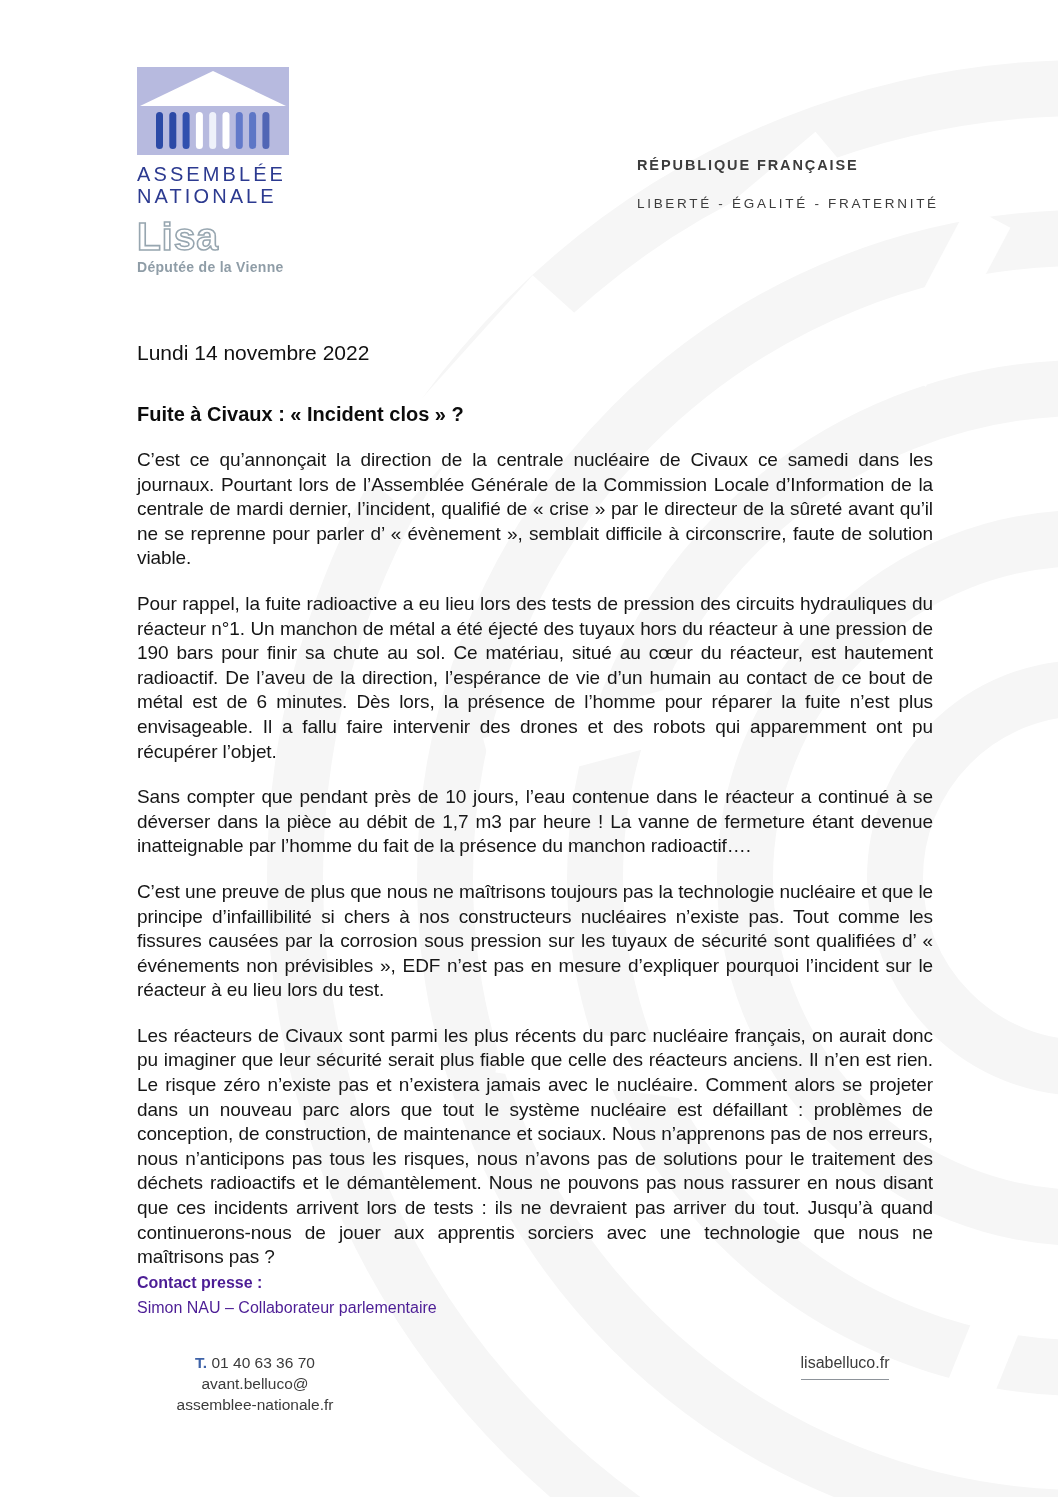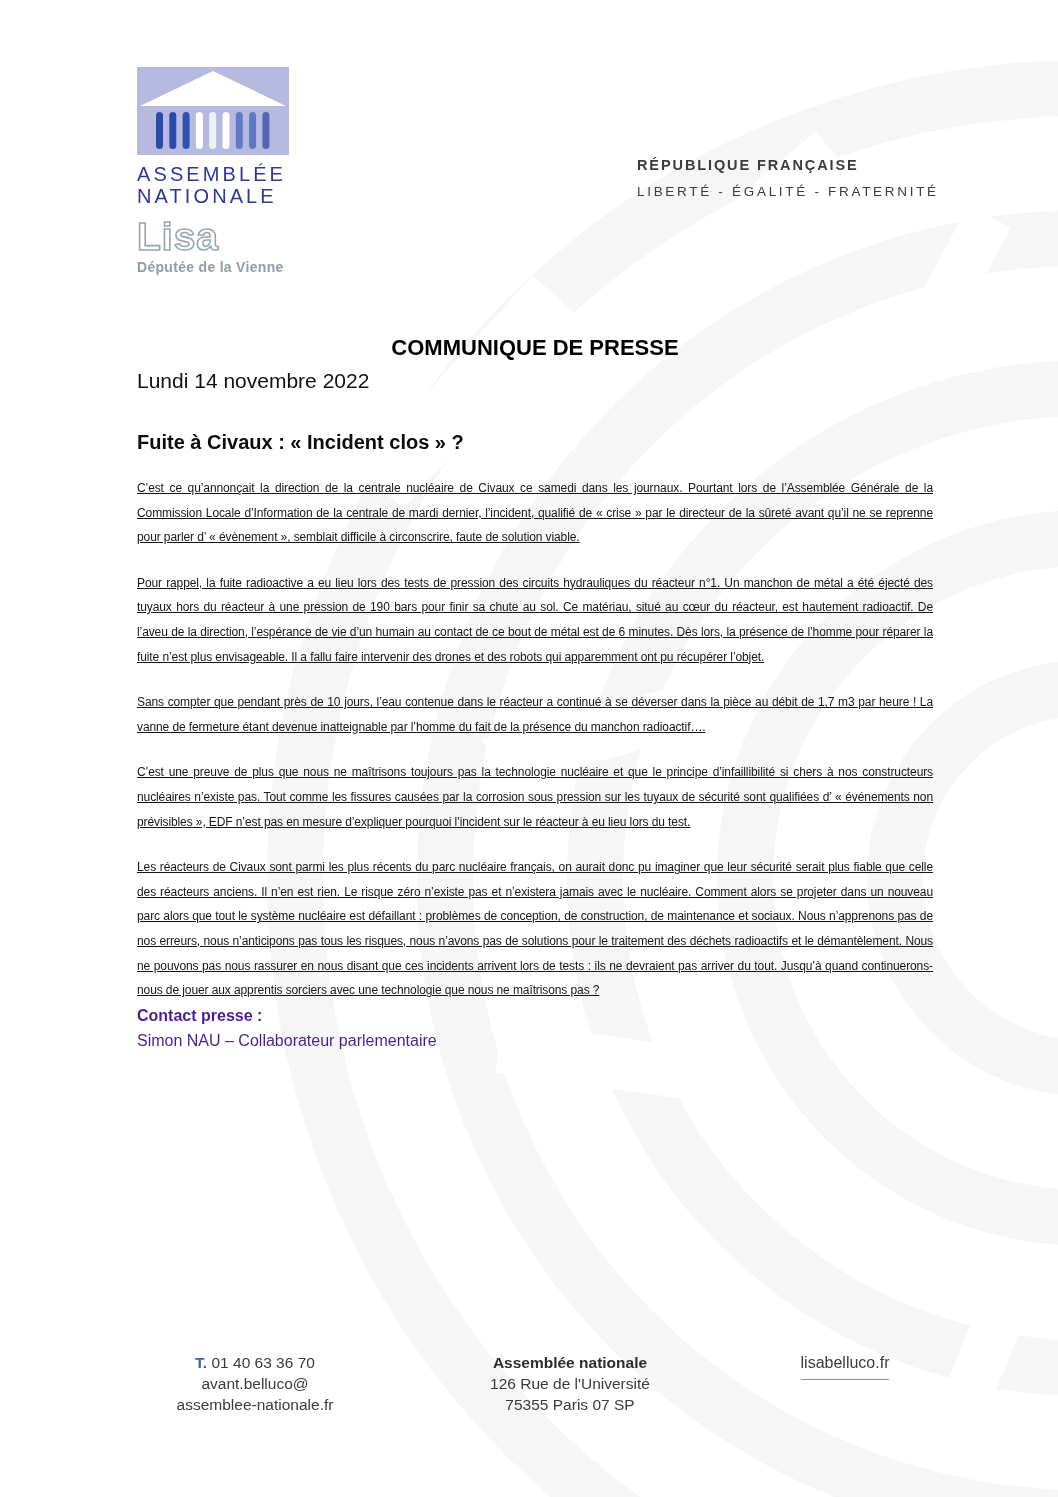--- a/index.html
+++ b/index.html
@@ -14,27 +14,27 @@
   .hdr{position:relative;z-index:2;}
   .an-logo{position:absolute;left:137px;top:67px;width:152px;}
   .an-name{margin-top:5px;color:#2c3a90;font-size:20px;line-height:21.5px;letter-spacing:3.1px;font-weight:400;white-space:nowrap;}
   .belluco-logo{position:absolute;left:137px;top:217px;}
   .lisa{font-size:39px;font-weight:700;line-height:40px;letter-spacing:1px;color:#ffffff;-webkit-text-stroke:1.6px #97a6b0;}
   .belluco-word{display:flex;align-items:center;font-size:39px;font-weight:700;line-height:42px;letter-spacing:.5px;color:#7a8e9b;}
   .o-icon{margin-left:2px;margin-top:8px;}
   .deputee{margin-top:2px;font-size:14px;font-weight:700;color:#8f9da7;letter-spacing:.3px;}
   .rf-block{position:absolute;left:637px;top:157px;color:#3c3c3c;}
   .rf-line1{font-size:14.5px;font-weight:700;letter-spacing:1.9px;white-space:nowrap;}
-  .rf-line2{font-size:13.5px;font-weight:500;letter-spacing:2.7px;margin-top:11px;white-space:nowrap;}
+  .rf-line2{font-size:13.5px;font-weight:500;letter-spacing:2.7px;margin-top:23px;white-space:nowrap;}
   
   .content{position:absolute;left:137px;top:334px;width:796px;z-index:2;}
   .kicker{text-align:center;font-weight:700;font-size:22px;line-height:28px;color:#000;}
   .date{font-size:21px;line-height:28px;margin-top:5px;color:#111;}
   .heading{font-size:20px;font-weight:700;line-height:26px;margin:34px 0 0;color:#0c0c0c;}
-  .para{margin:21px 0 0;font-size:12px;line-height:24.6px;letter-spacing:-.1px;text-align:justify;color:#161616;text-decoration:underline;}
+  .para{margin:21px 0 0;font-size:19px;line-height:24.6px;letter-spacing:-.1px;text-align:justify;color:#161616;}
   .contact{font-size:16px;line-height:25px;color:#4c1d95;}
   .contact-label{font-weight:700;}
   
   .ftr{position:absolute;left:120px;right:118px;top:1352px;z-index:2;display:flex;justify-content:space-between;align-items:flex-start;
        color:#3b3b3b;font-size:15.5px;line-height:21px;text-align:center;}
   .f-col{width:270px;}
   .f-col-right{width:190px;}
   .t-label{color:#3f63a8;font-weight:700;}
   .f-bold{font-weight:700;color:#2d2d2d;}
   .website{display:inline-block;padding-bottom:6px;border-bottom:1.5px solid #8d939a;color:#3b3b3b;text-decoration:none;font-size:16px;cursor:pointer;}
@@ -91,21 +91,20 @@
       <div class="deputee">Députée de la Vienne</div>
     </div>
 
     <div class="rf-block">
       <div class="rf-line1">RÉPUBLIQUE FRANÇAISE</div>
       <div class="rf-line2">LIBERTÉ - ÉGALITÉ - FRATERNITÉ</div>
     </div>
   </div>
 
   <div class="content">
-    <div class="kicker">COMMUNIQUE DE PRESSE</div>
     <div class="date">Lundi 14 novembre 2022</div>
 
     <h1 class="heading">Fuite à Civaux : « Incident clos » ?</h1>
 
     <p class="para">C’est ce qu’annonçait la direction de la centrale nucléaire de Civaux ce samedi dans les journaux. Pourtant lors de l’Assemblée Générale de la Commission Locale d’Information de la centrale de mardi dernier, l’incident, qualifié de « crise » par le directeur de la sûreté avant qu’il ne se reprenne pour parler d’ « évènement », semblait difficile à circonscrire, faute de solution viable.</p>
     <p class="para">Pour rappel, la fuite radioactive a eu lieu lors des tests de pression des circuits hydrauliques du réacteur n°1. Un manchon de métal a été éjecté des tuyaux hors du réacteur à une pression de 190 bars pour finir sa chute au sol. Ce matériau, situé au cœur du réacteur, est hautement radioactif. De l’aveu de la direction, l’espérance de vie d’un humain au contact de ce bout de métal est de 6 minutes. Dès lors, la présence de l’homme pour réparer la fuite n’est plus envisageable. Il a fallu faire intervenir des drones et des robots qui apparemment ont pu récupérer l’objet.</p>
     <p class="para">Sans compter que pendant près de 10 jours, l’eau contenue dans le réacteur a continué à se déverser dans la pièce au débit de 1,7 m3 par heure ! La vanne de fermeture étant devenue inatteignable par l’homme du fait de la présence du manchon radioactif….</p>
     <p class="para">C’est une preuve de plus que nous ne maîtrisons toujours pas la technologie nucléaire et que le principe d’infaillibilité si chers à nos constructeurs nucléaires n’existe pas. Tout comme les fissures causées par la corrosion sous pression sur les tuyaux de sécurité sont qualifiées d’ « événements non prévisibles », EDF n’est pas en mesure d’expliquer pourquoi l’incident sur le réacteur à eu lieu lors du test.</p>
     <p class="para">Les réacteurs de Civaux sont parmi les plus récents du parc nucléaire français, on aurait donc pu imaginer que leur sécurité serait plus fiable que celle des réacteurs anciens. Il n’en est rien. Le risque zéro n’existe pas et n’existera jamais avec le nucléaire. Comment alors se projeter dans un nouveau parc alors que tout le système nucléaire est défaillant : problèmes de conception, de construction, de maintenance et sociaux. Nous n’apprenons pas de nos erreurs, nous n’anticipons pas tous les risques, nous n’avons pas de solutions pour le traitement des déchets radioactifs et le démantèlement. Nous ne pouvons pas nous rassurer en nous disant que ces incidents arrivent lors de tests : ils ne devraient pas arriver du tout. Jusqu’à quand continuerons-nous de jouer aux apprentis sorciers avec une technologie que nous ne maîtrisons pas ?</p>
 
@@ -114,23 +113,18 @@
       <div>Simon NAU – Collaborateur parlementaire</div>
     </div>
   </div>
 
   <div class="ftr">
     <div class="f-col">
       <div><span class="t-label">T.</span> <span>01 40 63 36 70</span></div>
       <div>avant.belluco@</div>
       <div>assemblee-nationale.fr</div>
     </div>
-    <div class="f-col">
-      <div class="f-bold">Assemblée nationale</div>
-      <div>126 Rue de l'Université</div>
-      <div>75355 Paris 07 SP</div>
-    </div>
     <div class="f-col f-col-right">
       <a class="website">lisabelluco.fr</a>
     </div>
   </div>
 
 </div>
 
 </body></html>

